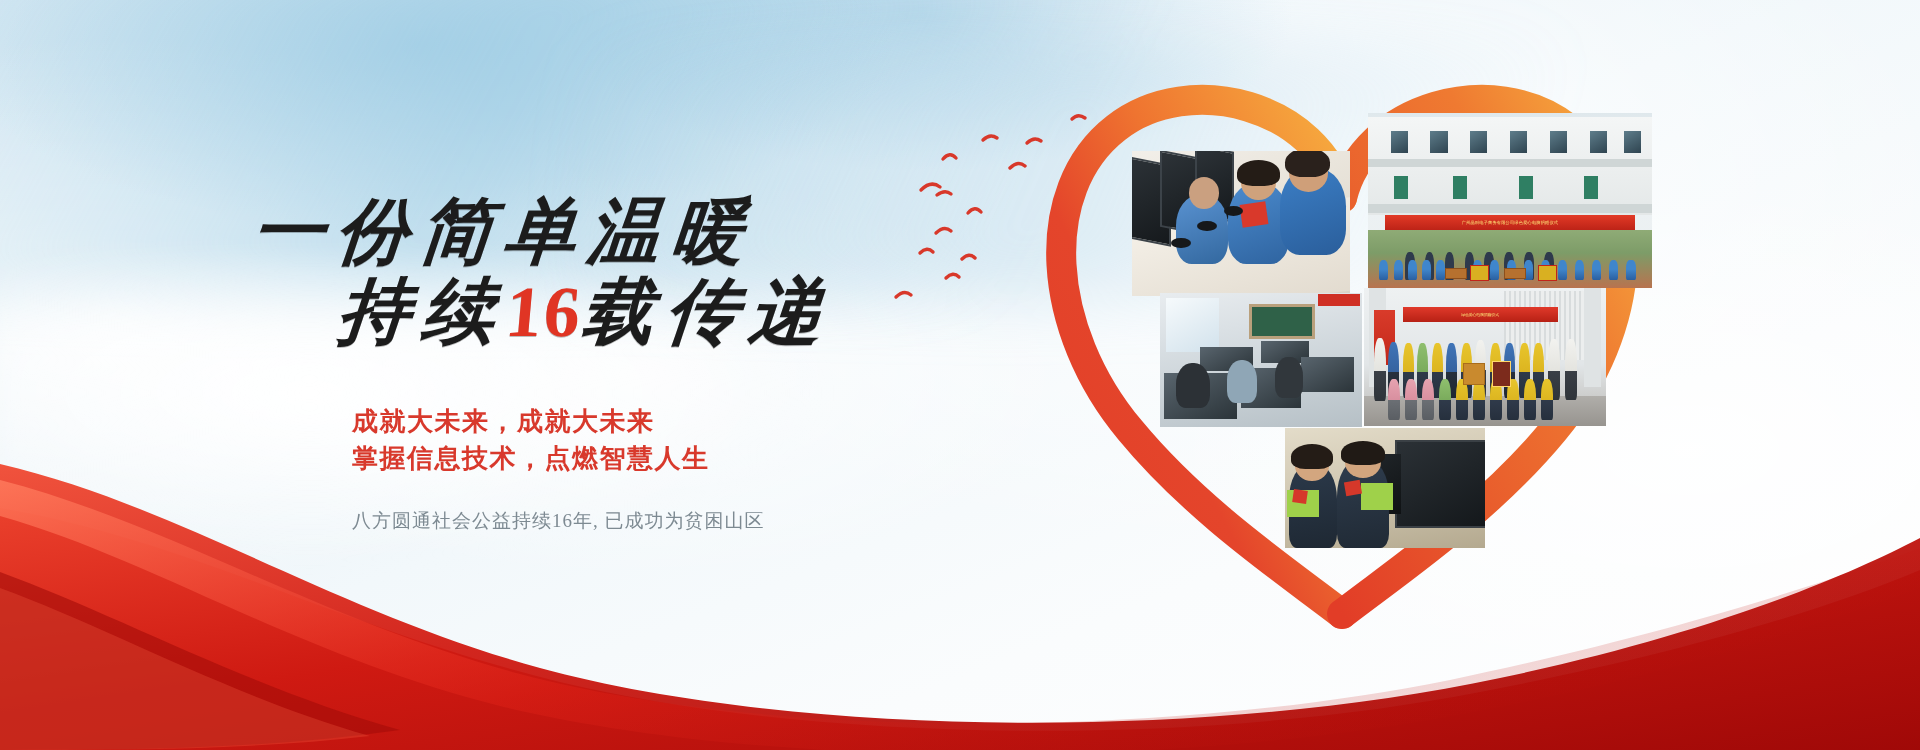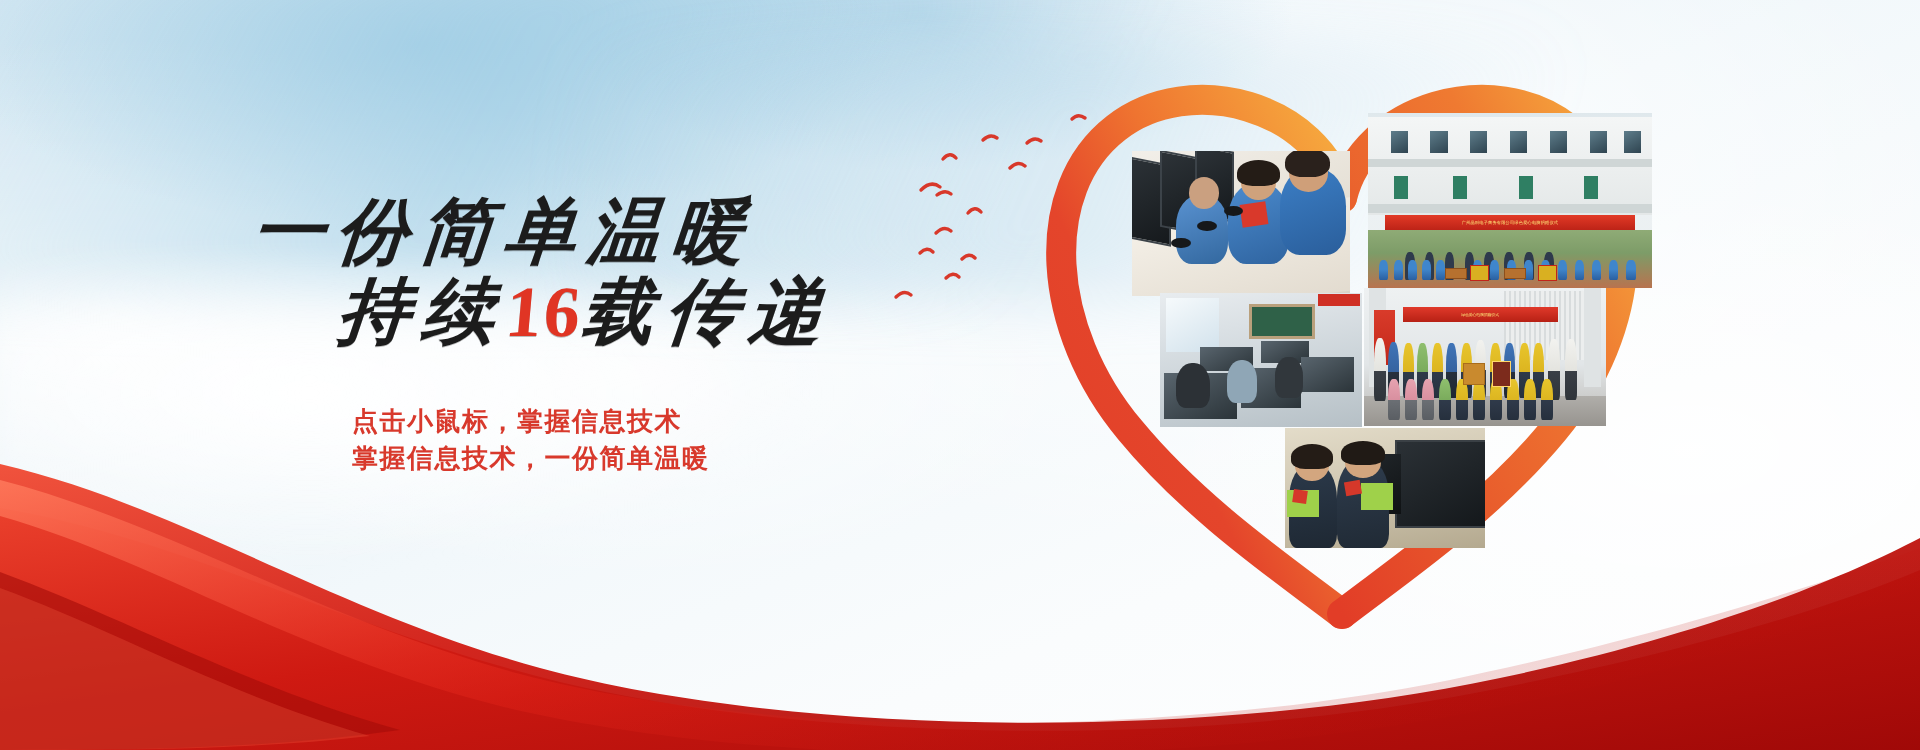--- a/index.html
+++ b/index.html
@@ -385,25 +385,26 @@
   </svg>
 
   <div class="copy">
 
     <div class="headline">
       <div class="hl-1">一份简单温暖</div>
       <div class="hl-2"><span>持续</span><span class="num">16</span><span>载传递</span></div>
     </div>
 
     <div class="sub">
-      <div>点击小鼠标，掌握信息技术</div>
-      <div>掌握信息技术，一份简单温暖</div>
+      <div>成就大未来，成就大未来</div>
+      <div>掌握信息技术，点燃智慧人生</div>
     </div>
 
     <div class="body">
+      <div>八方圆通社会公益持续16年, 已成功为贫困山区</div>
     </div>
 
   </div>
 
   <svg class="ribbon" viewBox="0 0 1920 330" preserveAspectRatio="none">
     <defs>
       <linearGradient id="rg1" x1="0" y1="0" x2="0.35" y2="1">
         <stop offset="0%" stop-color="#e8281a"></stop>
         <stop offset="30%" stop-color="#cf1410"></stop>
         <stop offset="60%" stop-color="#b00d0a"></stop>

